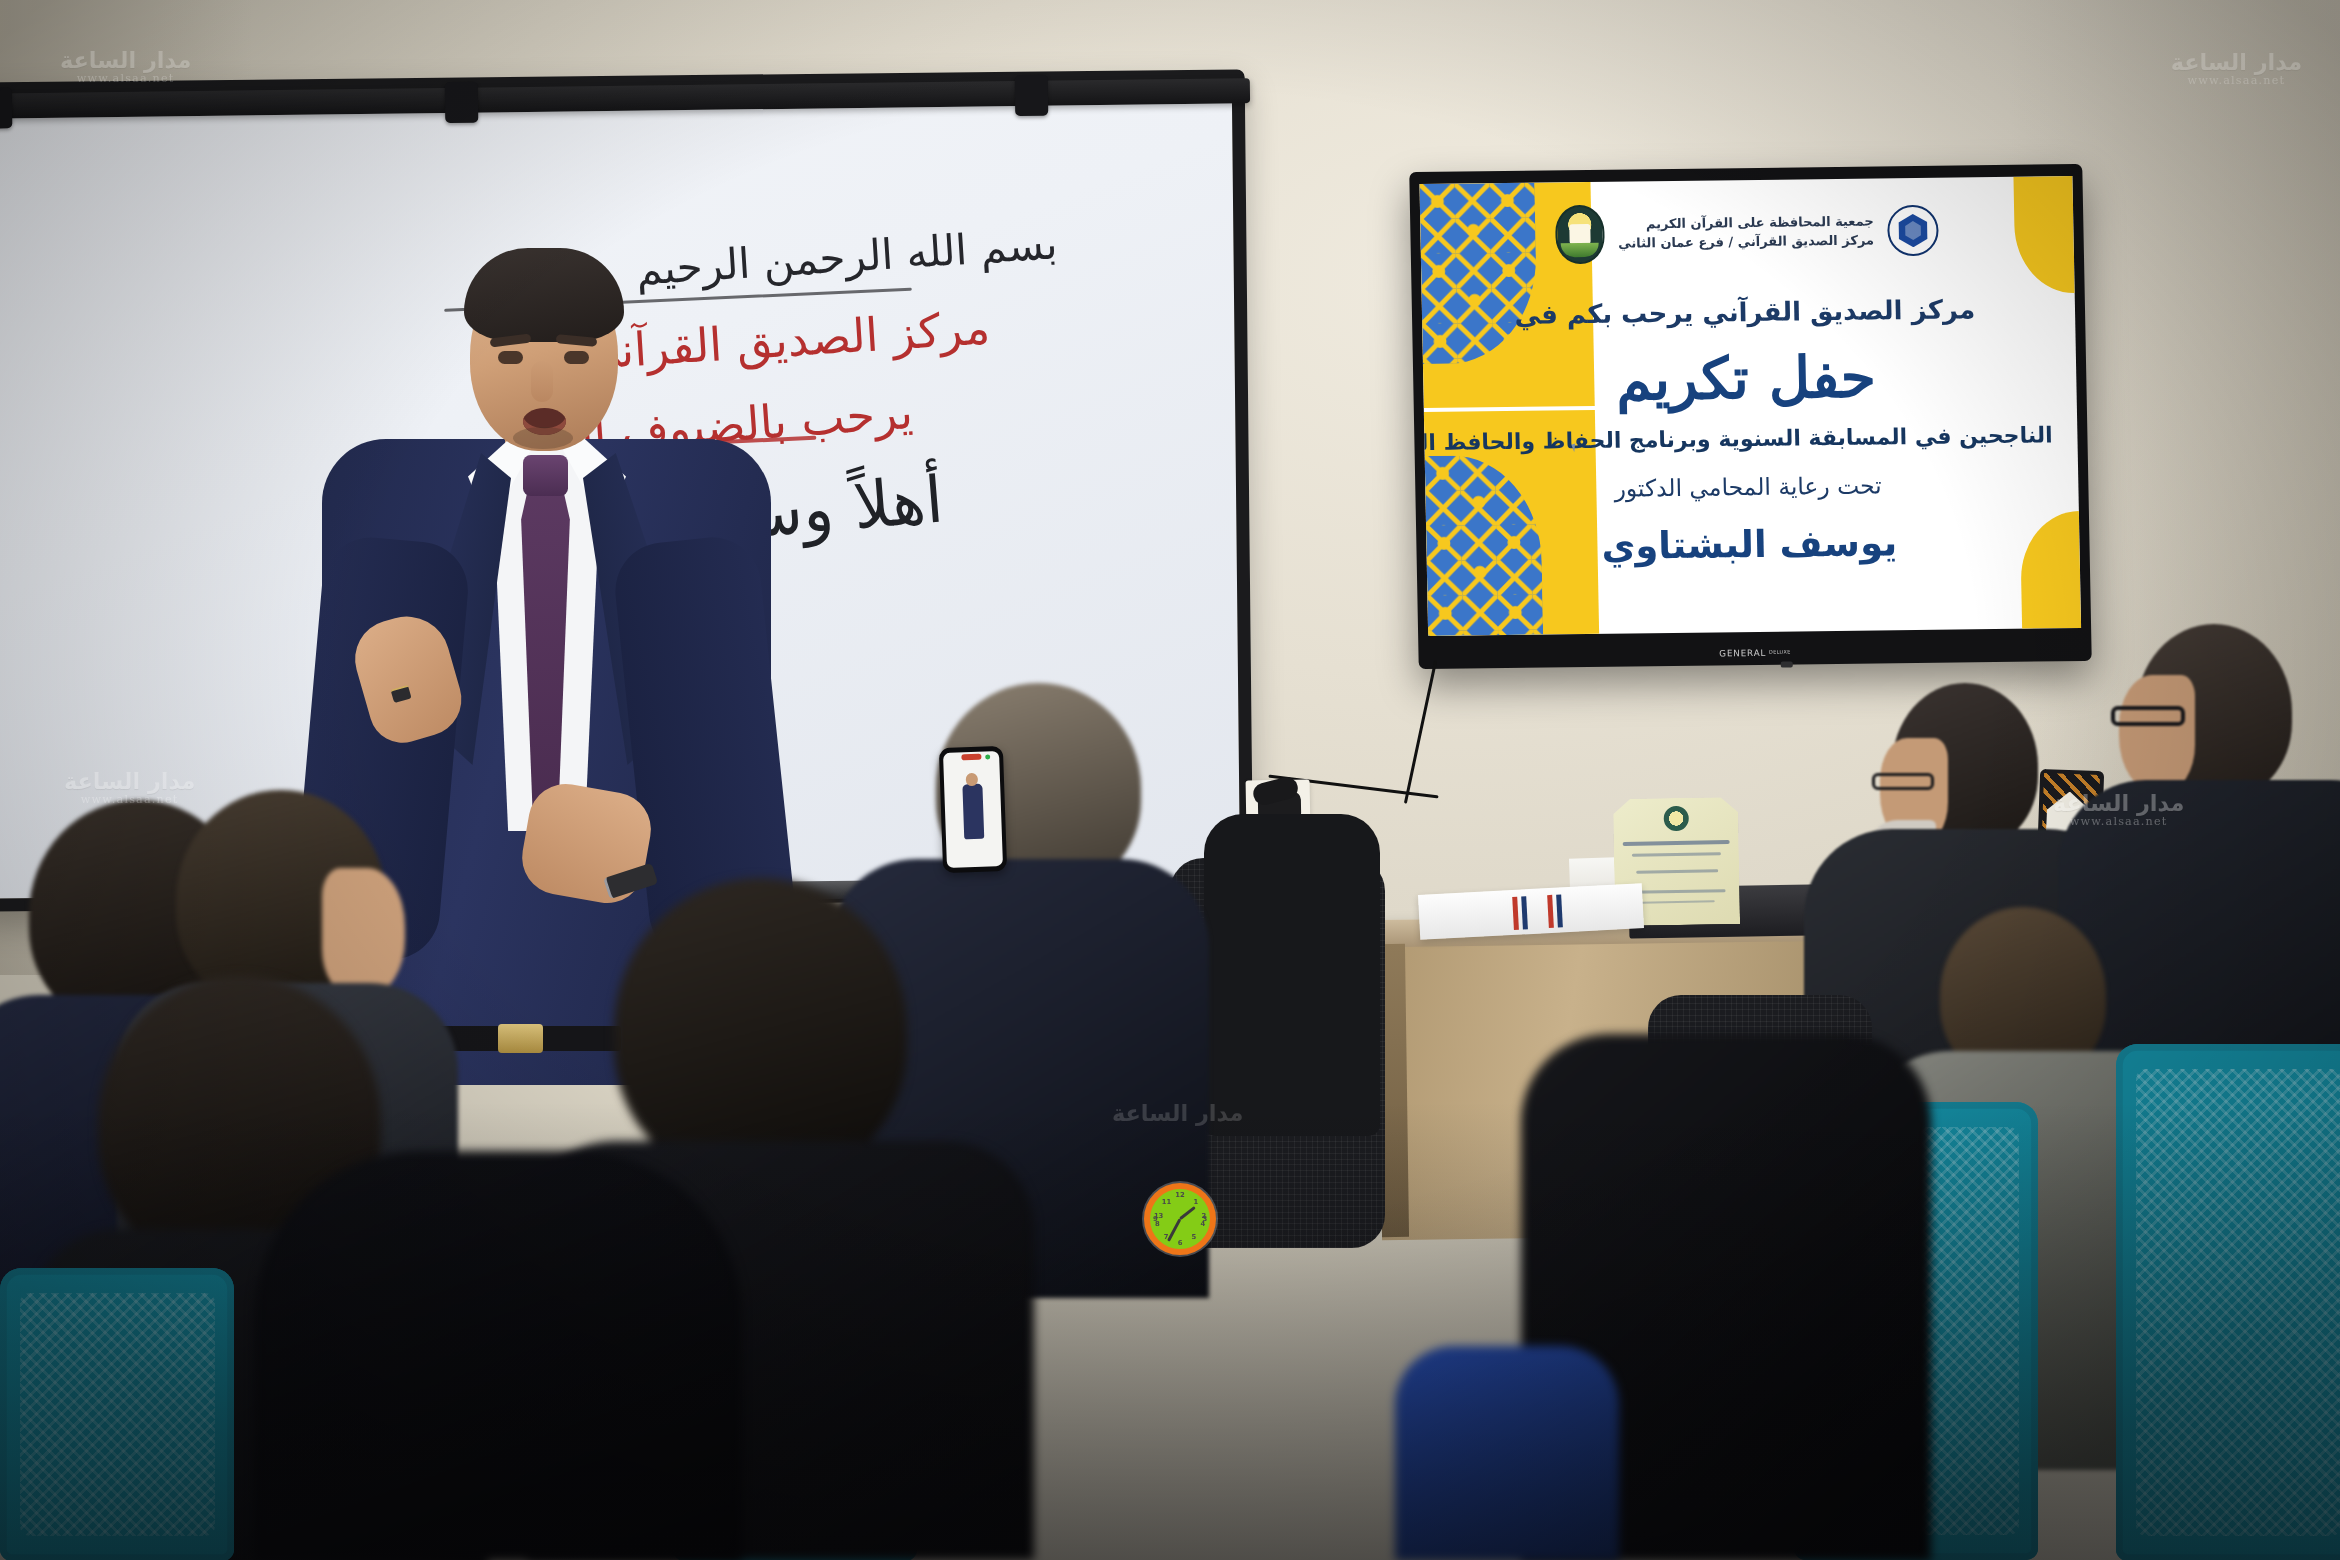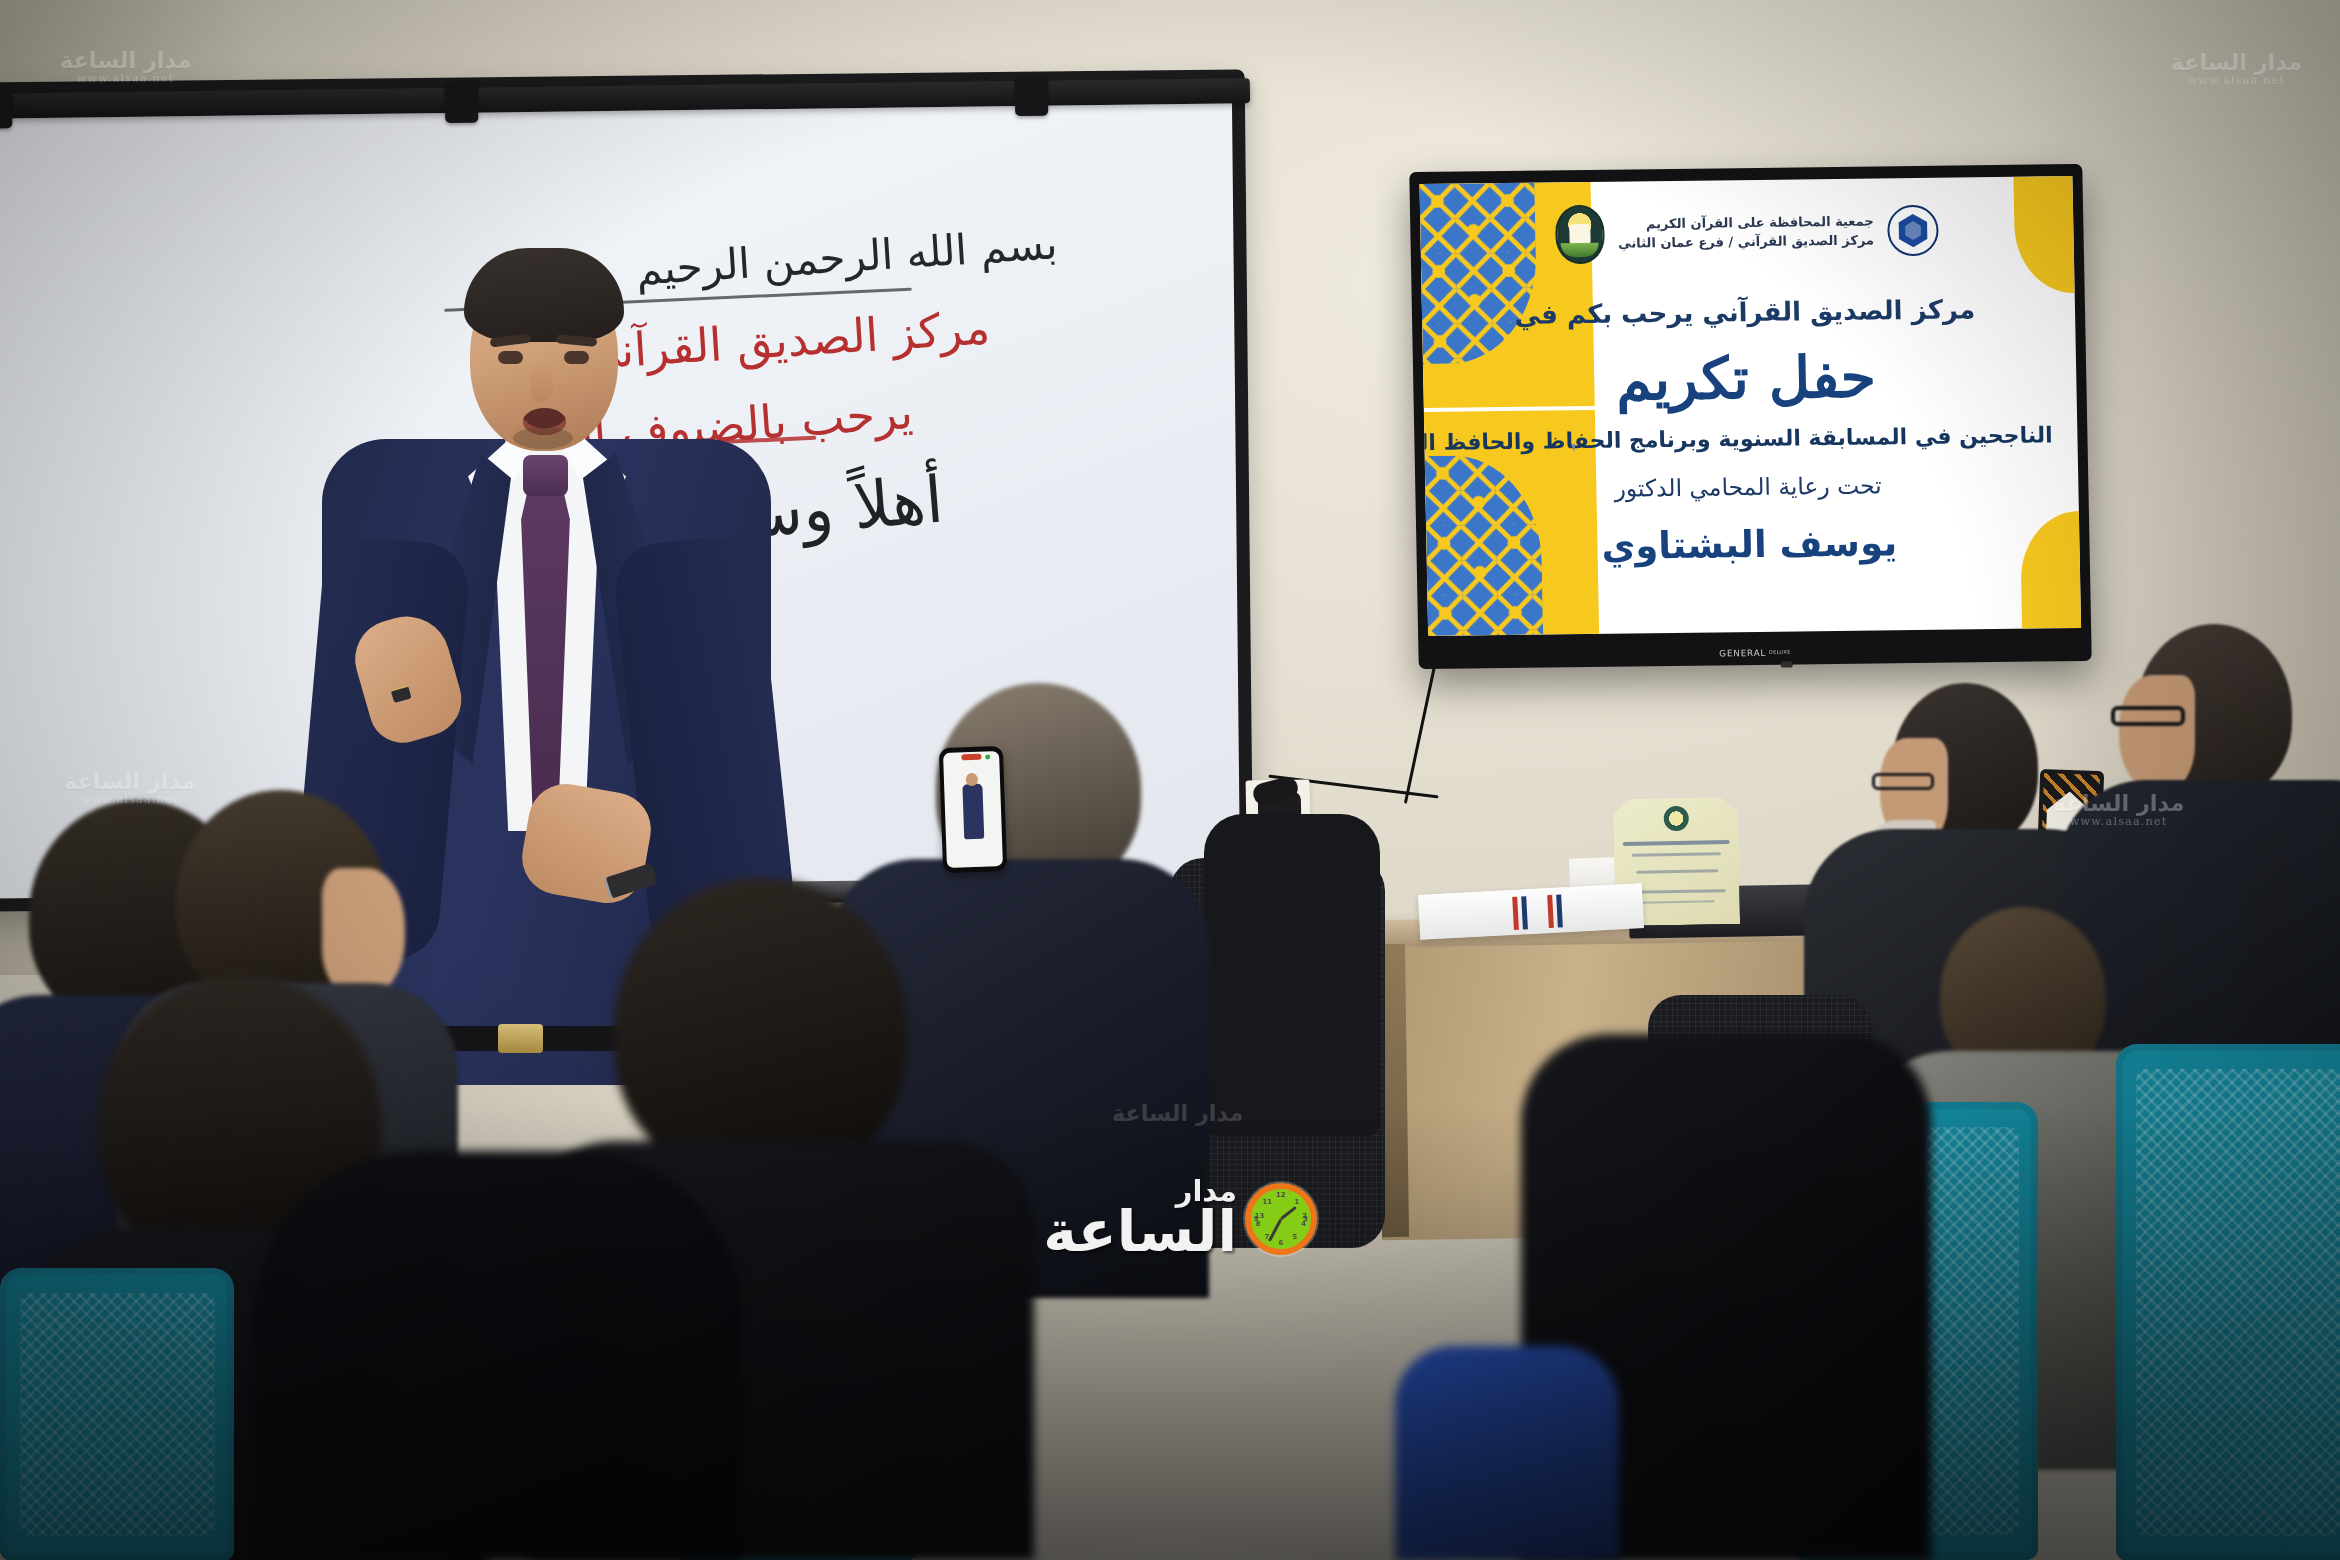--- a/index.html
+++ b/index.html
@@ -487,24 +487,20 @@
   </div>
   <div class="wm-corner" style="left:2053px;top:792px;opacity:.30">
     <div class="wm-ar">مدار الساعة</div>
     <div class="wm-url">www.alsaa.net</div>
   </div>
   <div class="wm-corner" style="left:1112px;top:1102px;opacity:.16">
     <div class="wm-ar">مدار الساعة</div>
   </div>
 
   <div id="wm-center">
-    <div id="wm-words">
-      <div id="wm-madar">مدار</div>
-      <div id="wm-alsaa">الساعة</div>
-    </div>
     <div id="wm-clock">
       <div class="wm-tick" style="left:50%;top:2px;transform:translateX(-50%)">12</div>
       <div class="wm-tick" style="right:2.9px;top:50%;transform:translateY(-50%)">3</div>
       <div class="wm-tick" style="left:50%;bottom:2px;transform:translateX(-50%)">6</div>
       <div class="wm-tick" style="left:2.9px;top:50%;transform:translateY(-50%)">9</div>
       <div class="wm-tick" style="right:11.7px;top:8.8px">1</div>
       <div class="wm-tick" style="right:3.9px;top:23.4px">2</div>
       <div class="wm-tick" style="right:4.9px;bottom:21.5px">4</div>
       <div class="wm-tick" style="right:13.7px;bottom:7.8px">5</div>
       <div class="wm-tick" style="left:13.7px;bottom:7.8px">7</div>

